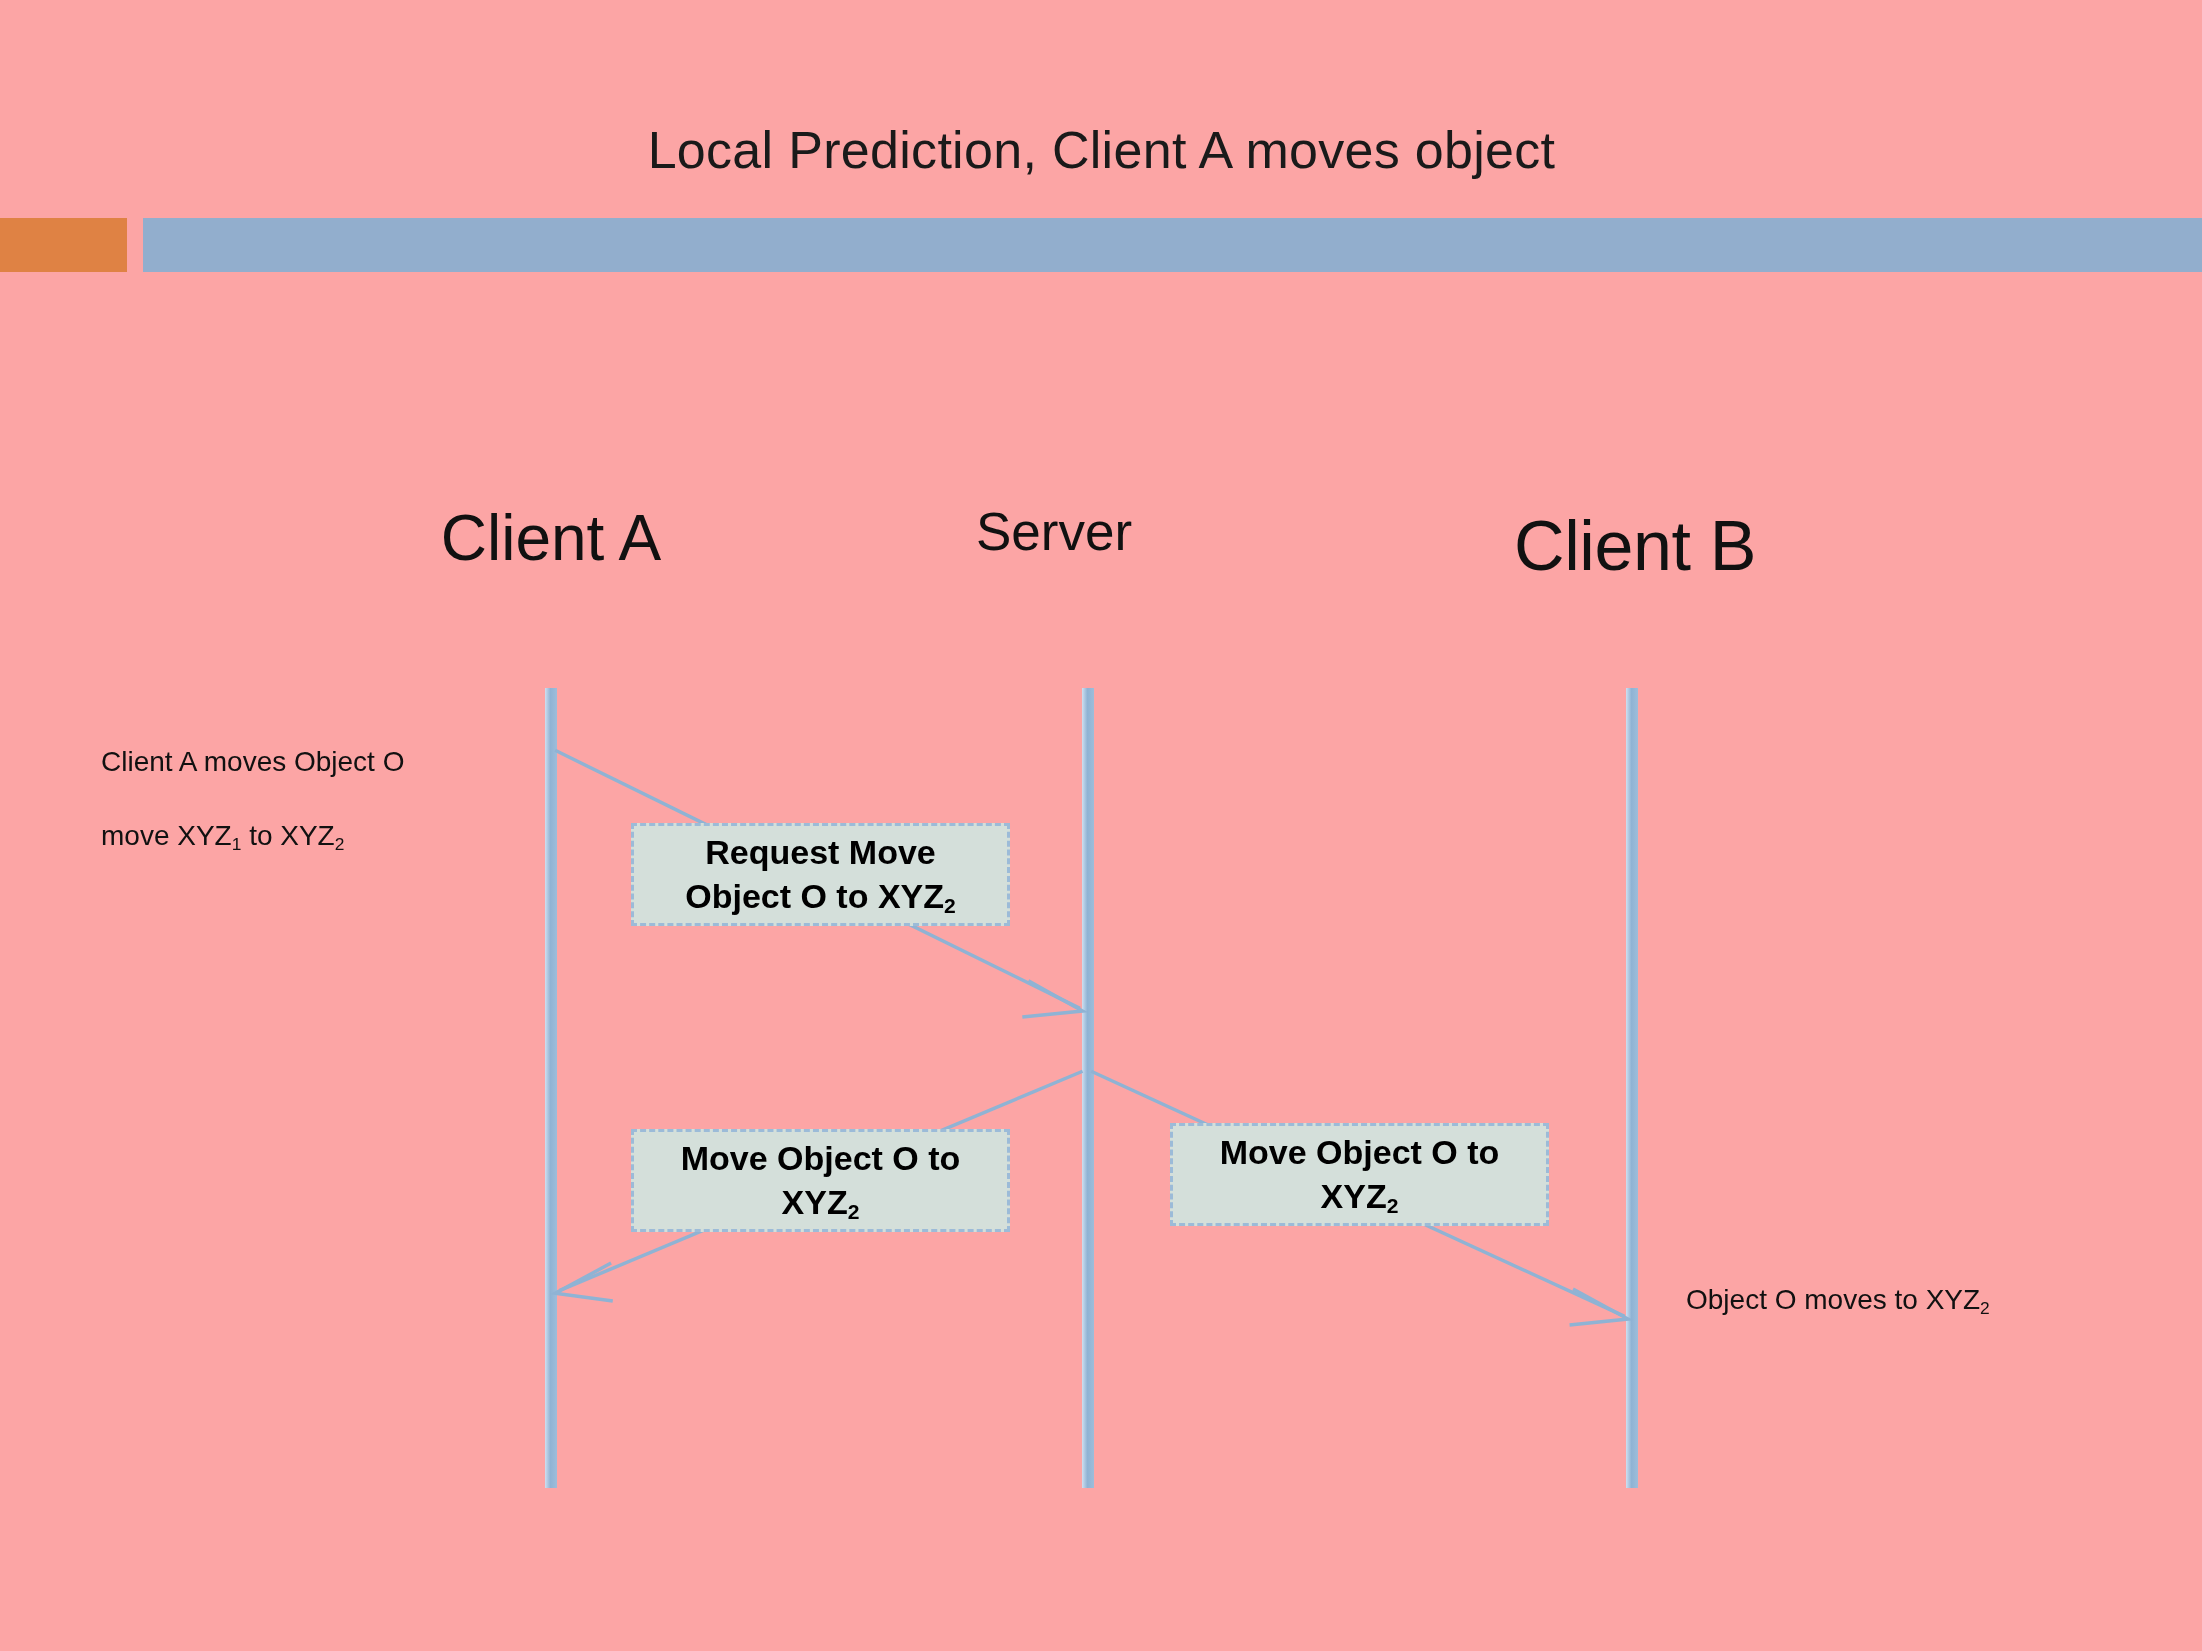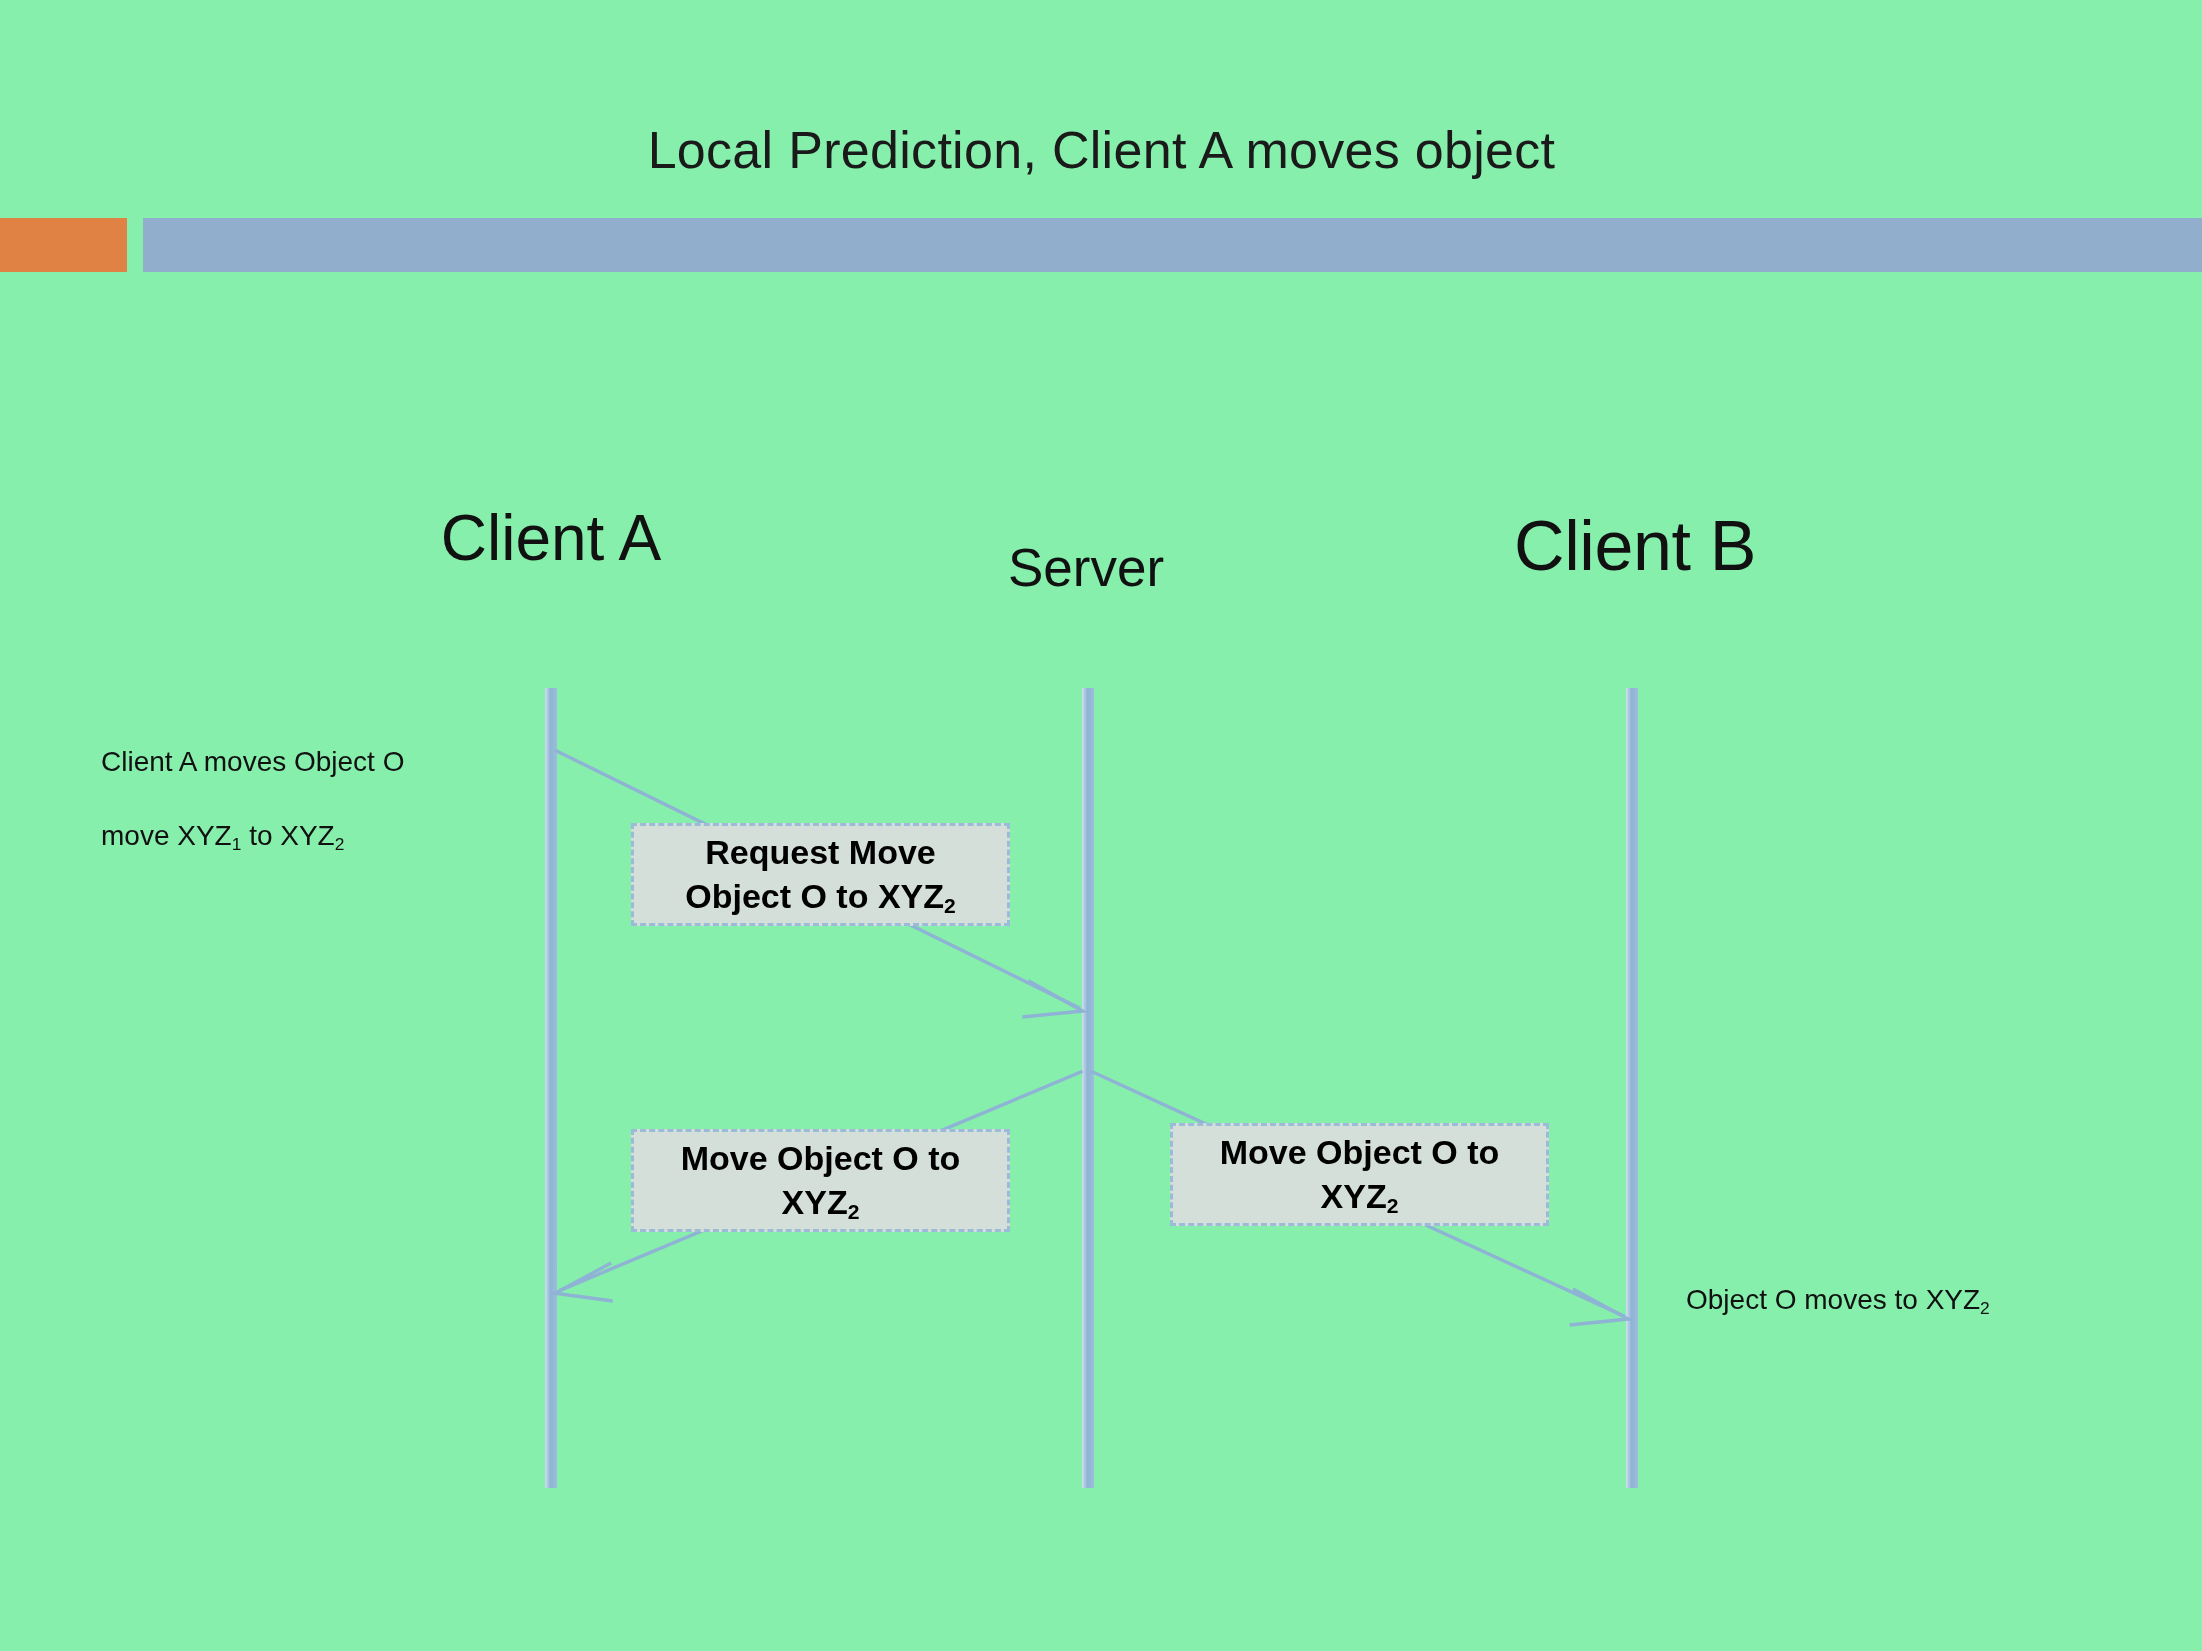--- a/index.html
+++ b/index.html
@@ -4,21 +4,21 @@
 <style>
   html, body {
     margin: 0;
     padding: 0;
     background: #ffffff;
   }
   #slide {
     position: relative;
     width: 2203px;
     height: 1652px;
-    background: #86efac;
+    background: #fca5a5;
     overflow: hidden;
     font-family: "Liberation Sans", sans-serif;
     color: #000000;
   }
 
   
   #slide-title {
     position: absolute;
     left: 0;
     top: 120px;
@@ -58,26 +58,25 @@
     white-space: nowrap;
   }
   #lane-header-client-a {
     left: 293px;
     top: 501px;
     width: 516px;
     font-size: 64px;
     font-family: "Liberation Sans", sans-serif;
   }
   #lane-header-server {
-    left: 828px;
+    left: 796px;
     top: 501px;
     width: 516px;
     font-size: 53px;
     font-family: "Liberation Sans", sans-serif;
-    margin-top: 36px;
   }
   #lane-header-client-b {
     left: 1377px;
     top: 506px;
     width: 516px;
     font-size: 70px;
     font-family: Liberation Sans, sans-serif;
     letter-spacing: -0.4px;
   }
 

